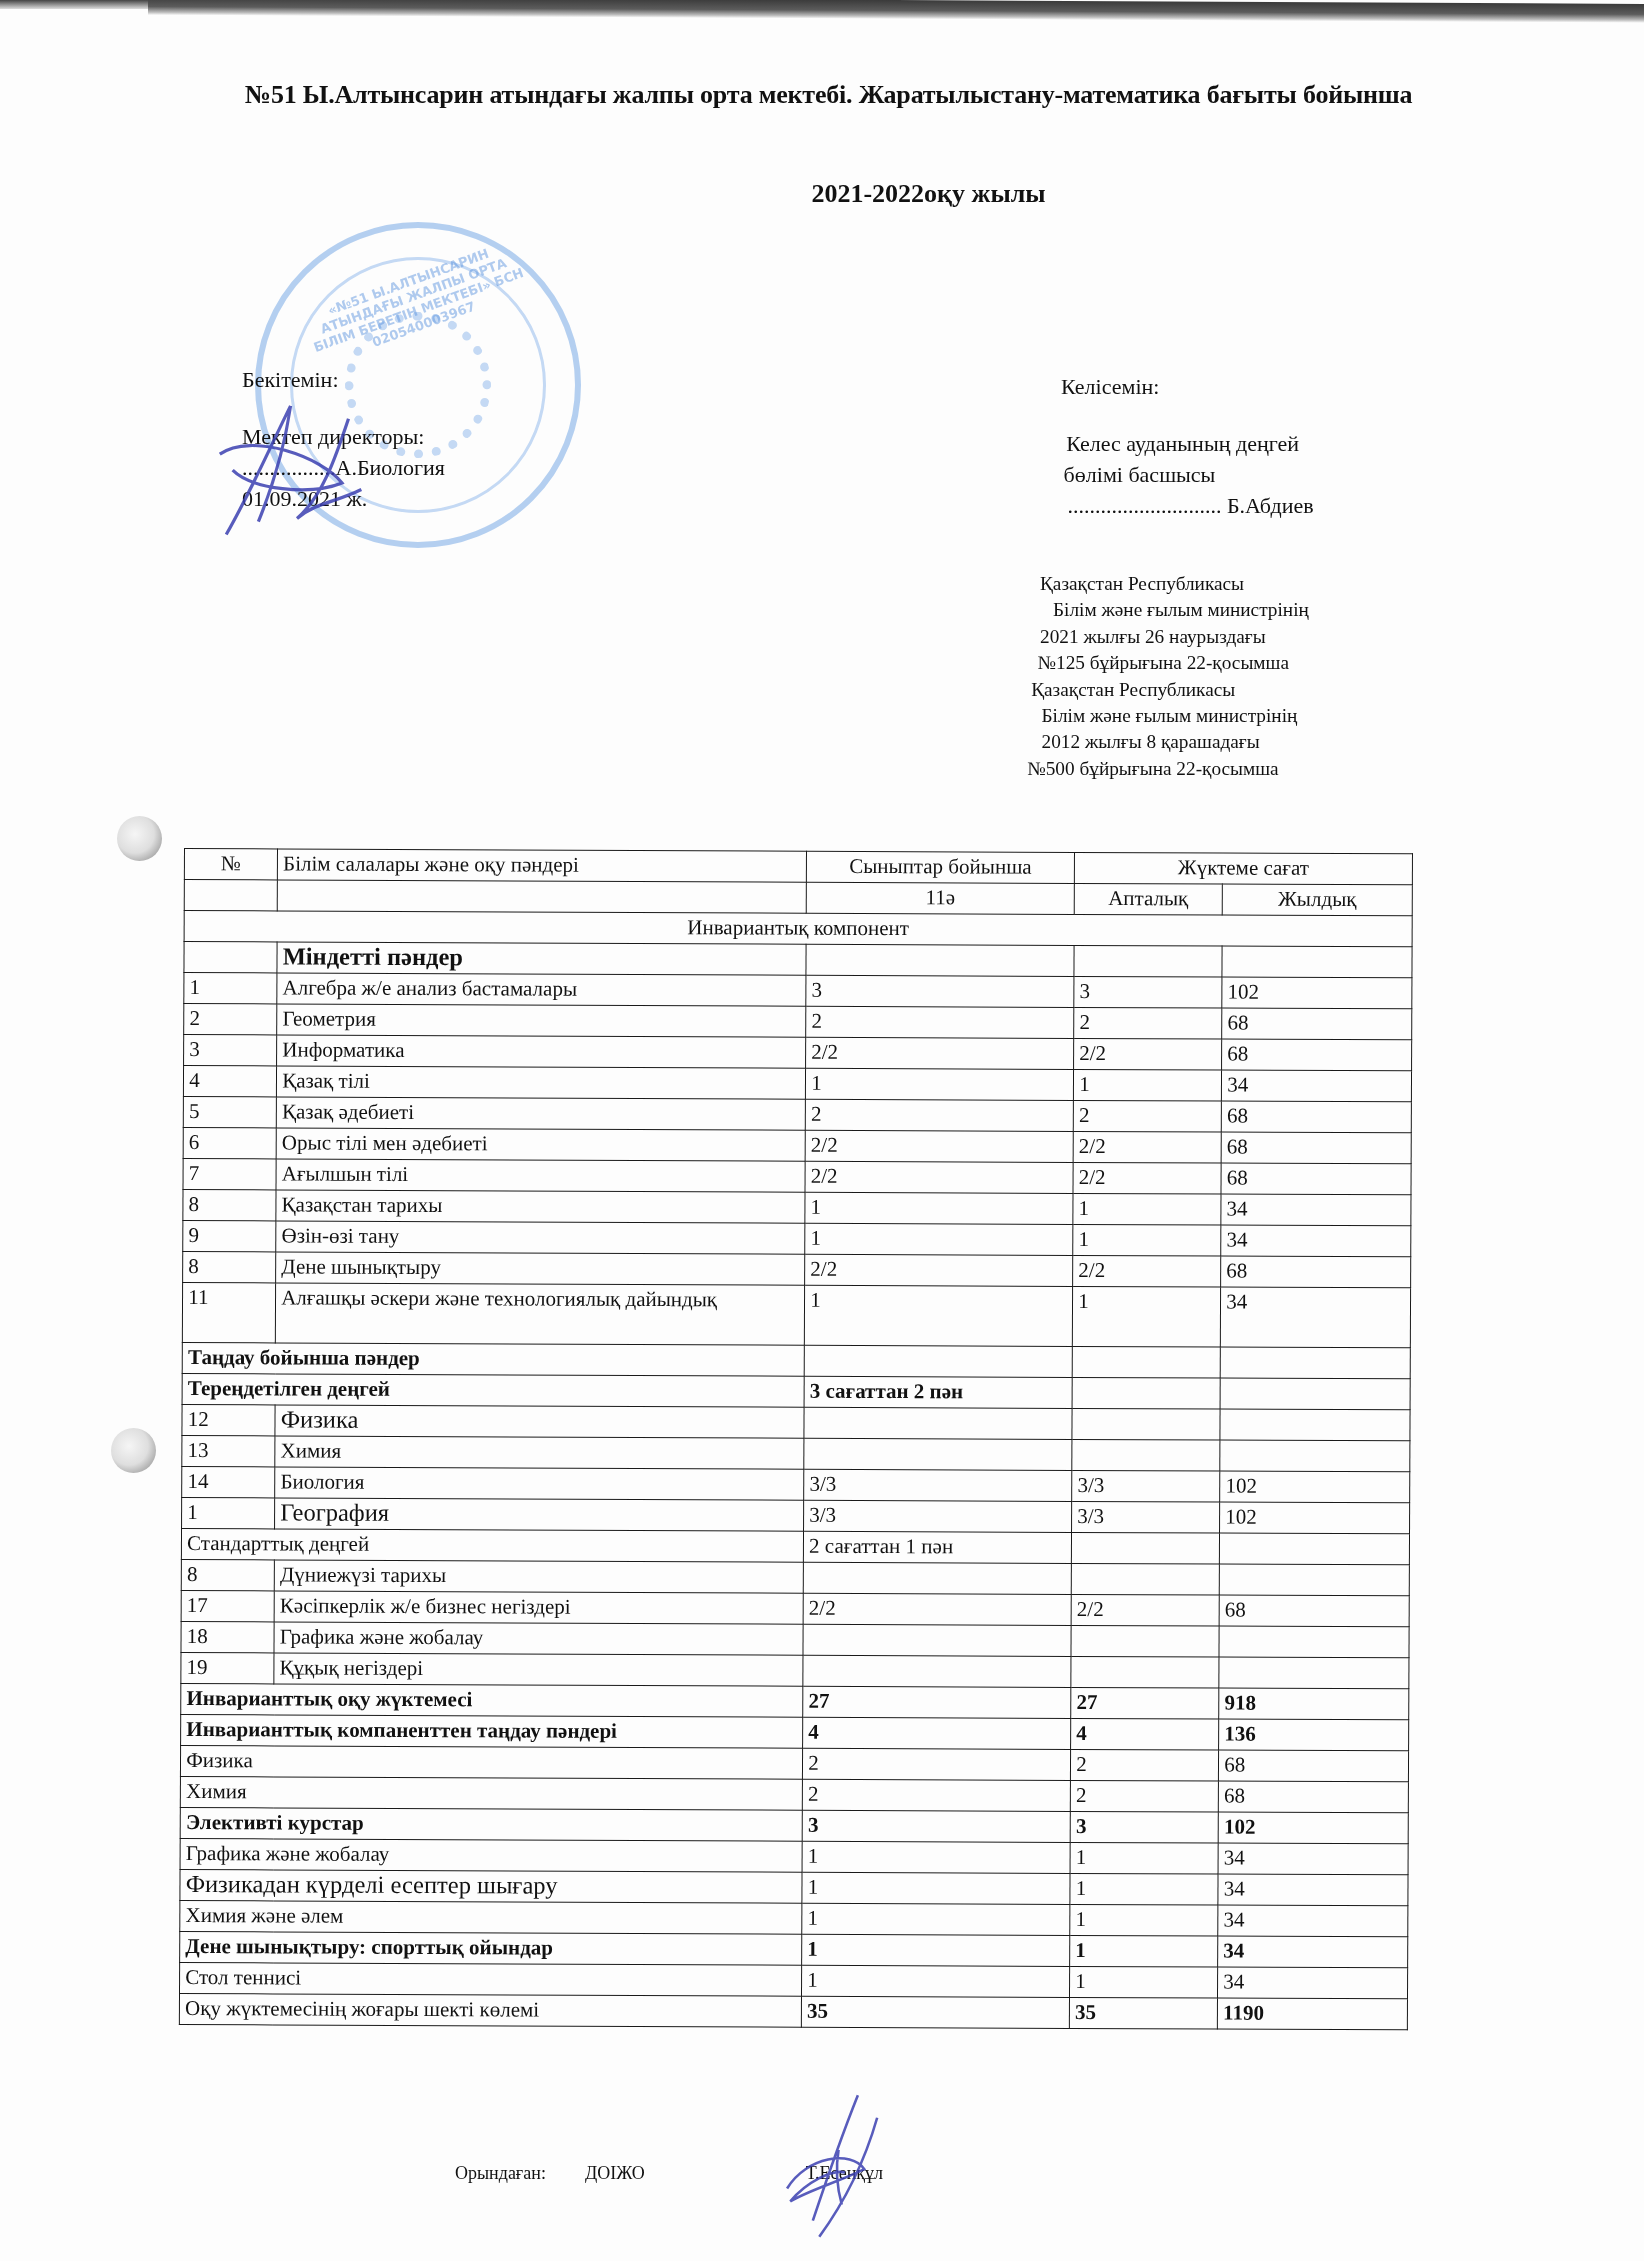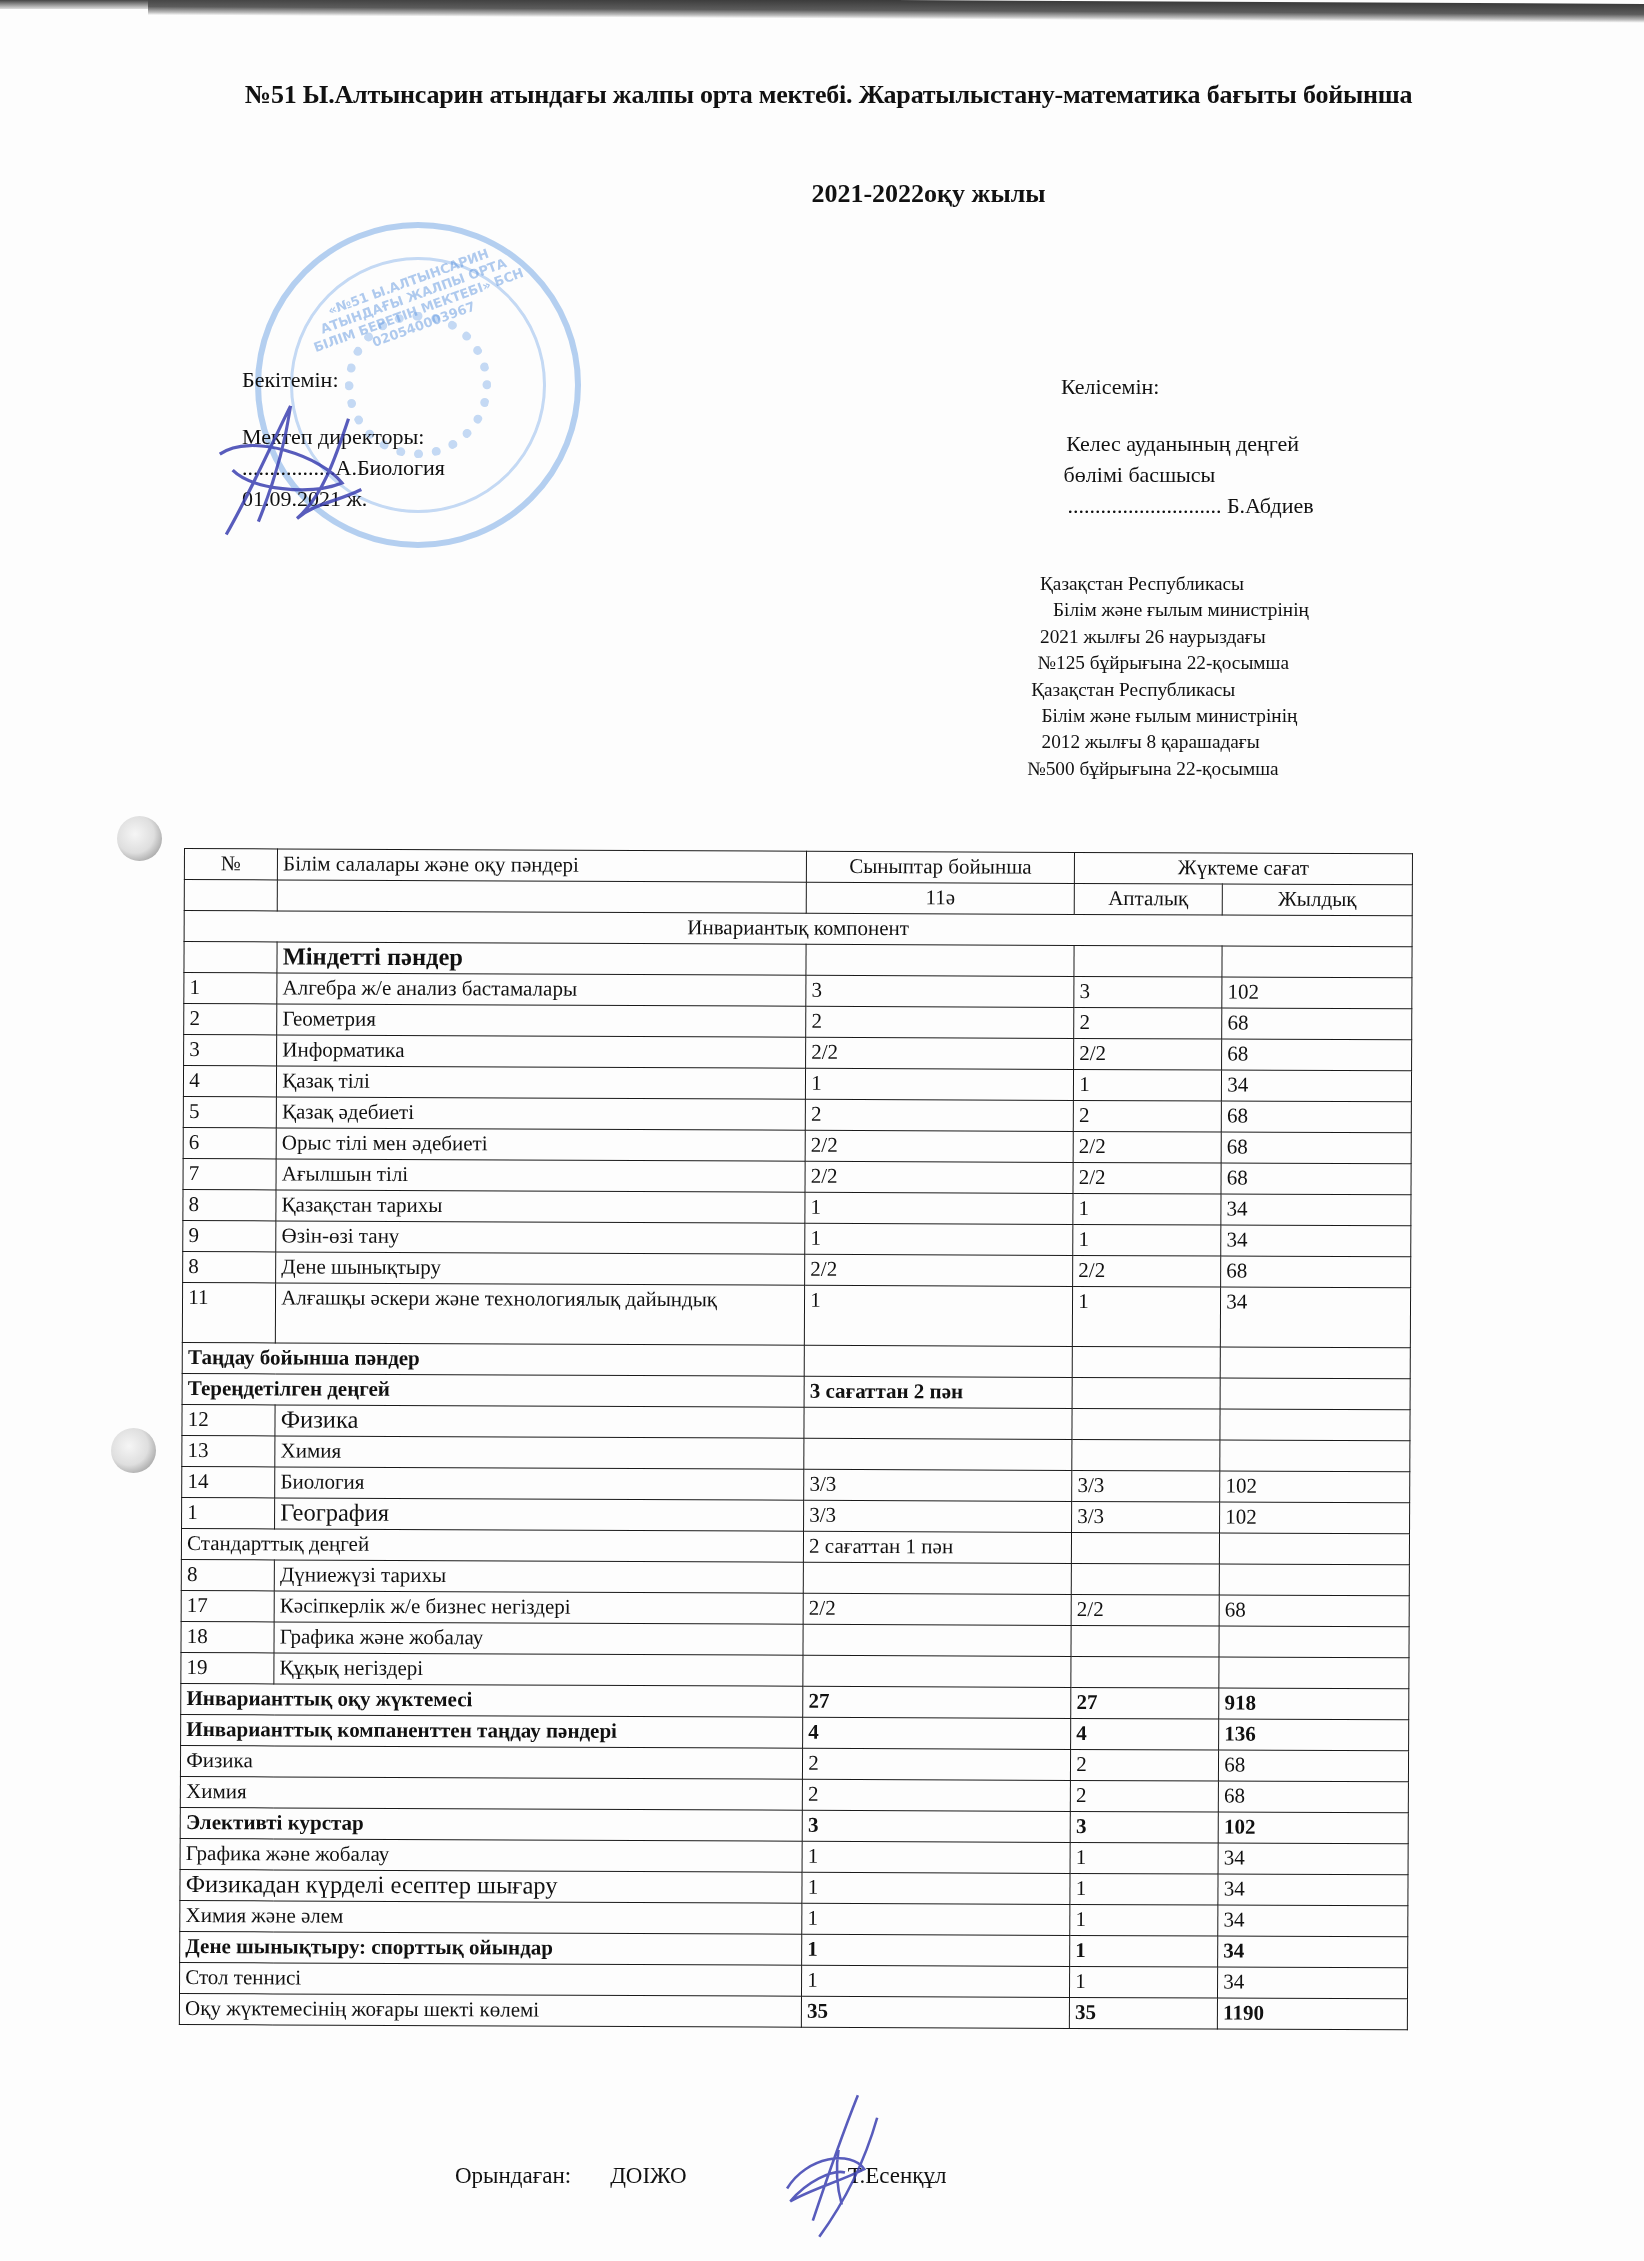--- a/index.html
+++ b/index.html
@@ -88,21 +88,21 @@
   td.center { text-align: center; }
   td.num { padding-left: 3.9px; }
   tr.bold td { font-weight: bold; }
   td.bold { font-weight: bold; }
   td.wrap { white-space: normal; line-height: 24.5px; }
   tr.tall td { height: 59px; }
   td.big { font-size: 24.5px; }
   td.val { padding-top: 6.4px; }
 
   .footer {
-    position: absolute; left: 455px; top: 2163px; font-size: 23px;
+    position: absolute; left: 455px; top: 2163px; font-size: 18px;
     display: flex; gap: 0;
   }
   .footer span { display: inline-block; }
 </style>
 </head>
 <body>
 
 <div class="scan-edge-left"></div>
 <div class="scan-edge"></div>
 <div class="hole" style="left:117px;top:816px;"></div>

